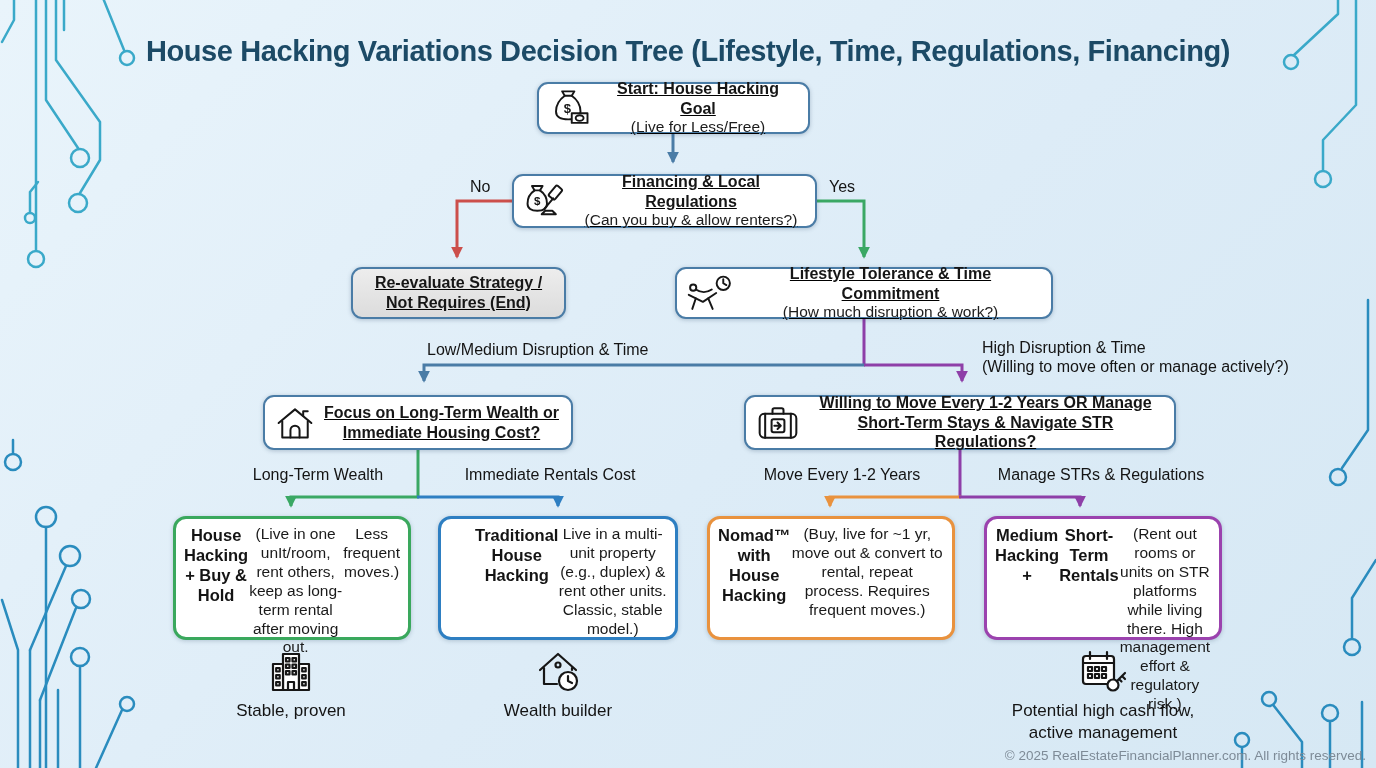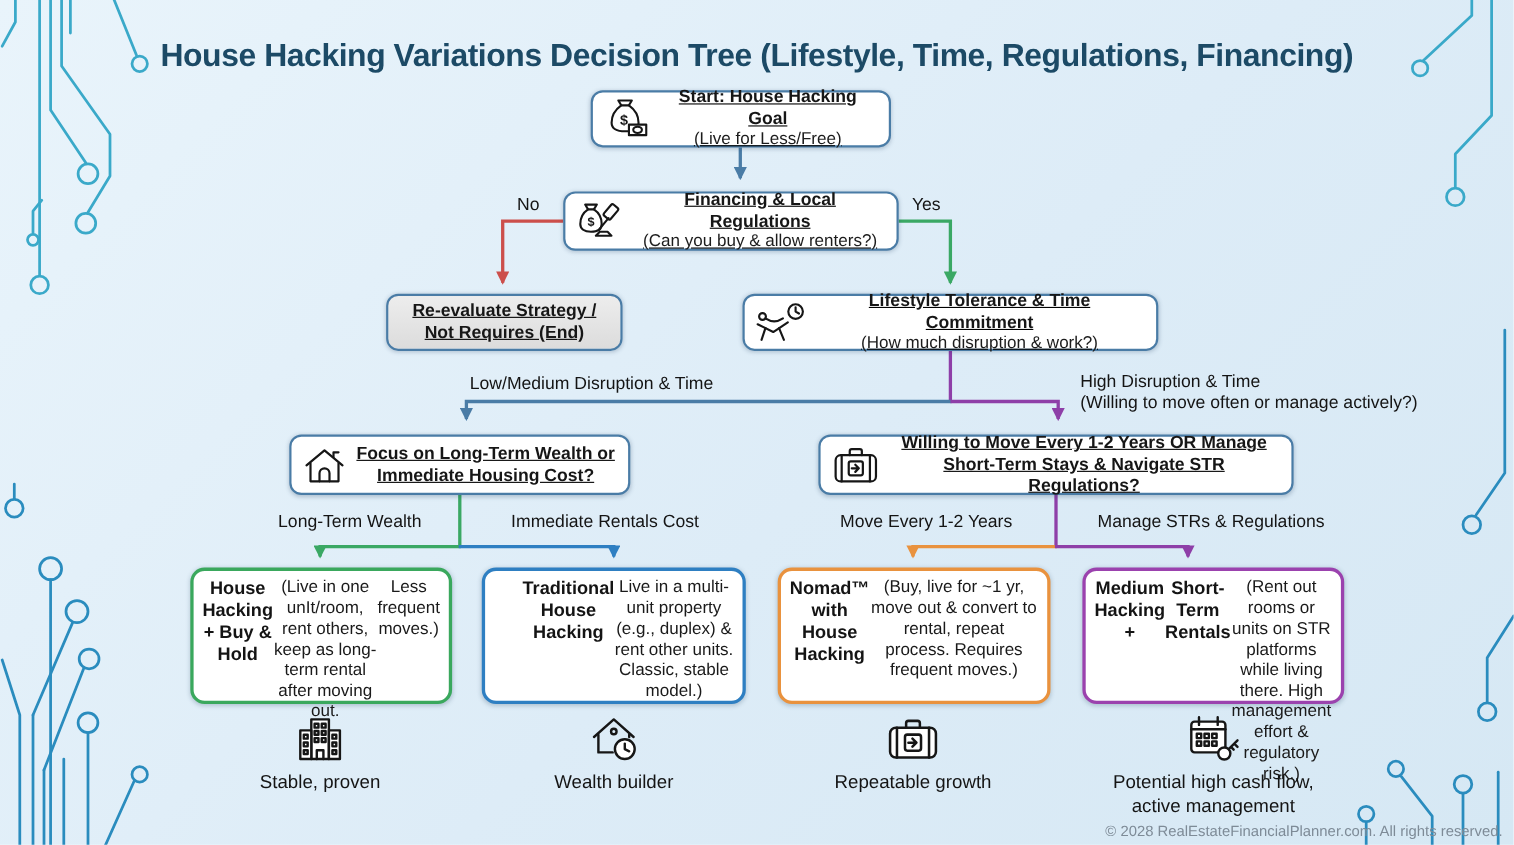--- a/index.html
+++ b/index.html
@@ -284,33 +284,20 @@
         <path d="M9 18 V34 H22"></path>
         <path d="M37 18 V20"></path>
         <circle cx="23" cy="15" r="2.5"></circle>
         <circle cx="33" cy="31" r="9" fill="#fff"></circle>
         <path d="M33 26 V31 L37 33"></path>
       </svg>
     </div>
     <div class="olabel">Wealth builder</div>
   </div>
 
-  <div class="outcome" style="left:830px;top:650px;">
-    <div class="oicon">
-      <svg class="ic" width="50" height="44" viewBox="0 0 48 40">
-        <rect x="4" y="10" width="40" height="26" rx="5" fill="#fff"></rect>
-        <path d="M18 10 V6 a2 2 0 0 1 2 -2 h8 a2 2 0 0 1 2 2 V10"></path>
-        <line x1="10" y1="10" x2="10" y2="36"></line>
-        <line x1="38" y1="10" x2="38" y2="36"></line>
-        <rect x="17" y="16" width="14" height="14" rx="2"></rect>
-        <path d="M20 23 h6 M23.5 19.5 L27 23 L23.5 26.5"></path>
-      </svg>
-    </div>
-    <div class="olabel">Repeatable growth</div>
-  </div>
 
   <div class="outcome" style="left:1103px;top:648px;">
     <div class="oicon">
       <svg class="ic" width="48" height="46" viewBox="0 0 48 46">
         <rect x="4" y="8" width="31" height="28" rx="3" fill="#fff"></rect>
         <line x1="4" y1="15" x2="35" y2="15"></line>
         <path d="M11 4 v7 M28 4 v7"></path>
         <rect x="9" y="19" width="4" height="4"></rect>
           <rect x="16" y="19" width="4" height="4"></rect>
           <rect x="23" y="19" width="4" height="4"></rect>
@@ -318,15 +305,15 @@
           <rect x="16" y="26" width="4" height="4"></rect>
           <rect x="23" y="26" width="4" height="4"></rect>
         <circle cx="34" cy="37" r="5.5" fill="#fff"></circle>
         <path d="M38 33 L46 25 M43 28 l3 3 M40 31 l2.5 2.5"></path>
       </svg>
     </div>
     <div class="olabel">Potential high cash flow,</div>
     <div class="olabel">active management</div>
   </div>
 
-  <div class="footer">© 2028 RealEstateFinancialPlanner.com. All rights reserved.</div>
+  <div class="footer">© 2025 RealEstateFinancialPlanner.com. All rights reserved.</div>
 
 </div>
 
 </body></html>

